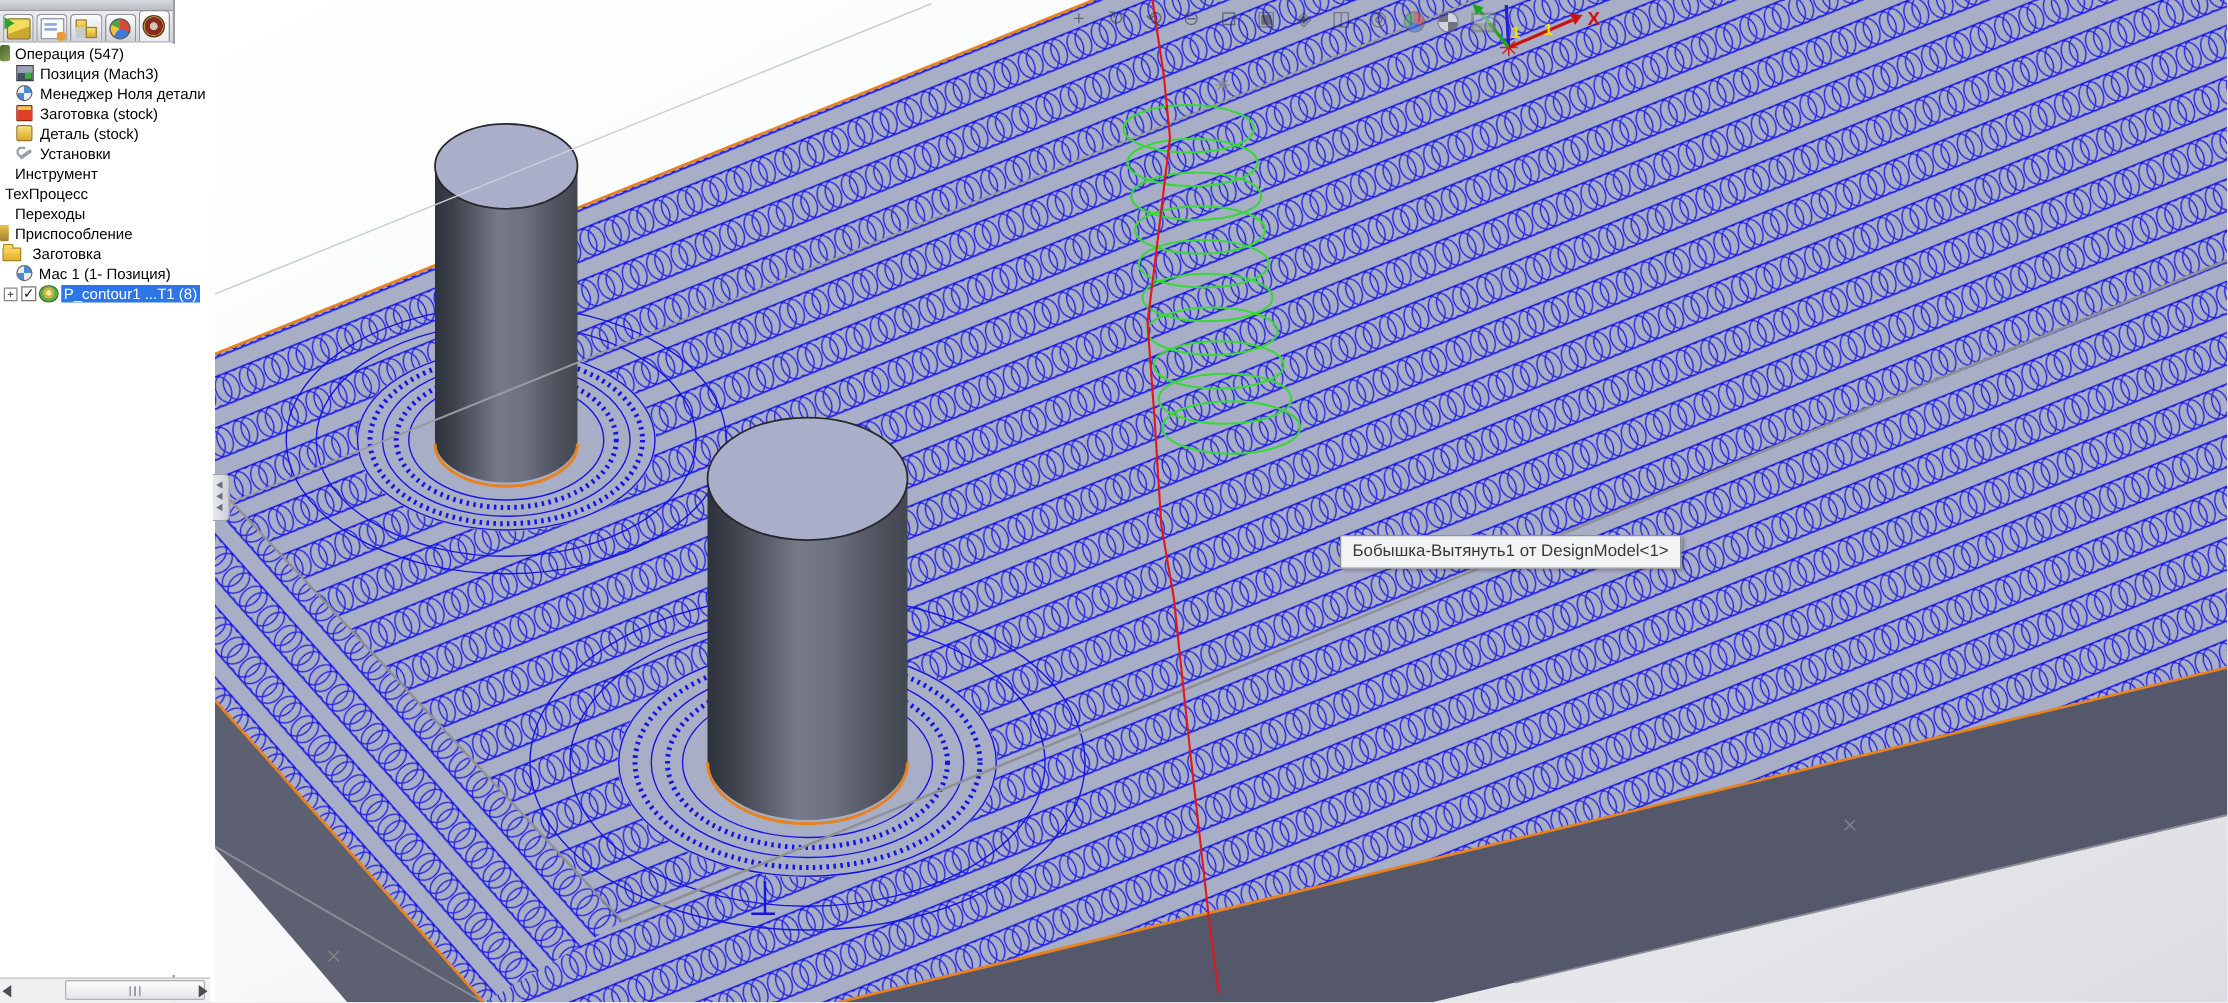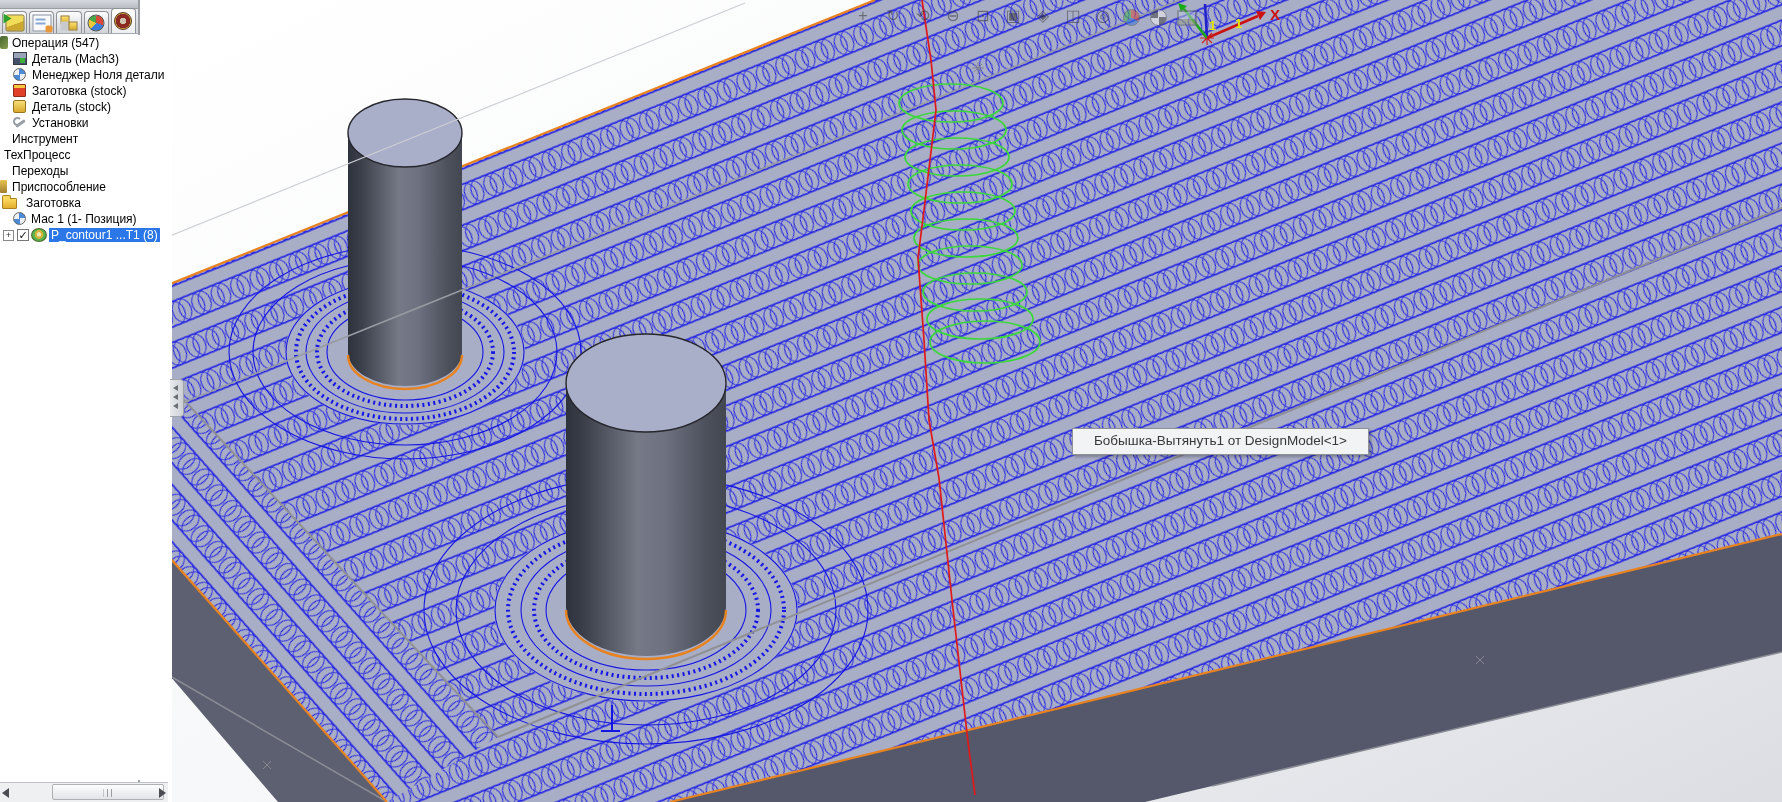--- a/index.html
+++ b/index.html
@@ -59,21 +59,21 @@
   #vpsvg{position:absolute;left:0;top:0;}
 
   
   #hud{position:absolute;left:853px;top:5px;display:flex;gap:10px;align-items:center;opacity:.55;z-index:10;}
   .hud-ic{font-size:16px;line-height:22px;color:#333;width:20px;height:22px;text-align:center;}
   .hud-apply-scene{width:15px;height:15px;border-radius:50%;background:conic-gradient(#d84a3a 0 33%,#3a7ad8 33% 66%,#48b848 66%);border:1px solid #555;margin-top:3px;}
   .hud-motion-study{width:15px;height:15px;border-radius:50%;background:conic-gradient(#f0f0f0 0 25%,#444 25% 50%,#f0f0f0 50% 75%,#444 75%);border:1px solid #666;margin-top:3px;}
   .hud-camera{width:16px;height:12px;border:2px solid #70747c;background:linear-gradient(180deg,#bcc8d8 55%,#98a078 55%);margin-top:4px;}
 
   
-  #tooltip{position:absolute;left:1072px;top:428px;height:25px;background:#f2f3f5;border:1px solid #8d9096;box-shadow:2px 2px 3px rgba(0,0,0,.28);font-size:13.5px;color:#38383c;line-height:24px;padding:0 21px;white-space:nowrap;z-index:20;}
+  #tooltip{position:absolute;left:1072px;top:428px;height:25px;background:#f2f3f5;border:1px solid #8d9096;box-shadow:2px 2px 3px rgba(0,0,0,.28);font-size:13.5px;color:#38383c;line-height:24px;padding:0 9px;white-space:nowrap;z-index:20;}
 </style>
 </head>
 <body>
 
 <div id="root">
 
   <div id="viewport">
     <svg id="vpsvg" width="1610" height="802" viewBox="172 0 1610 802" xmlns="http://www.w3.org/2000/svg">
       <defs>
         <linearGradient id="bgGrad" x1="0" y1="0" x2="1" y2="1">
@@ -250,21 +250,21 @@
           <span class="tbi tbi-cam"></span>
         </div>
     </div>
     <div id="tree">
         <div class="trow">
           <span class="ti ti-operation" style="left:0px"></span>
           <span class="tlabel" style="left:12px">Операция (547)</span>
         </div>
         <div class="trow">
           <span class="ti ti-machine" style="left:13px"></span>
-          <span class="tlabel" style="left:32px">Деталь (Mach3)</span>
+          <span class="tlabel" style="left:32px">Позиция (Mach3)</span>
         </div>
         <div class="trow">
           <span class="ti ti-origin" style="left:13px"></span>
           <span class="tlabel" style="left:32px">Менеджер Ноля детали</span>
         </div>
         <div class="trow">
           <span class="ti ti-stock" style="left:13px"></span>
           <span class="tlabel" style="left:32px">Заготовка (stock)</span>
         </div>
         <div class="trow">

